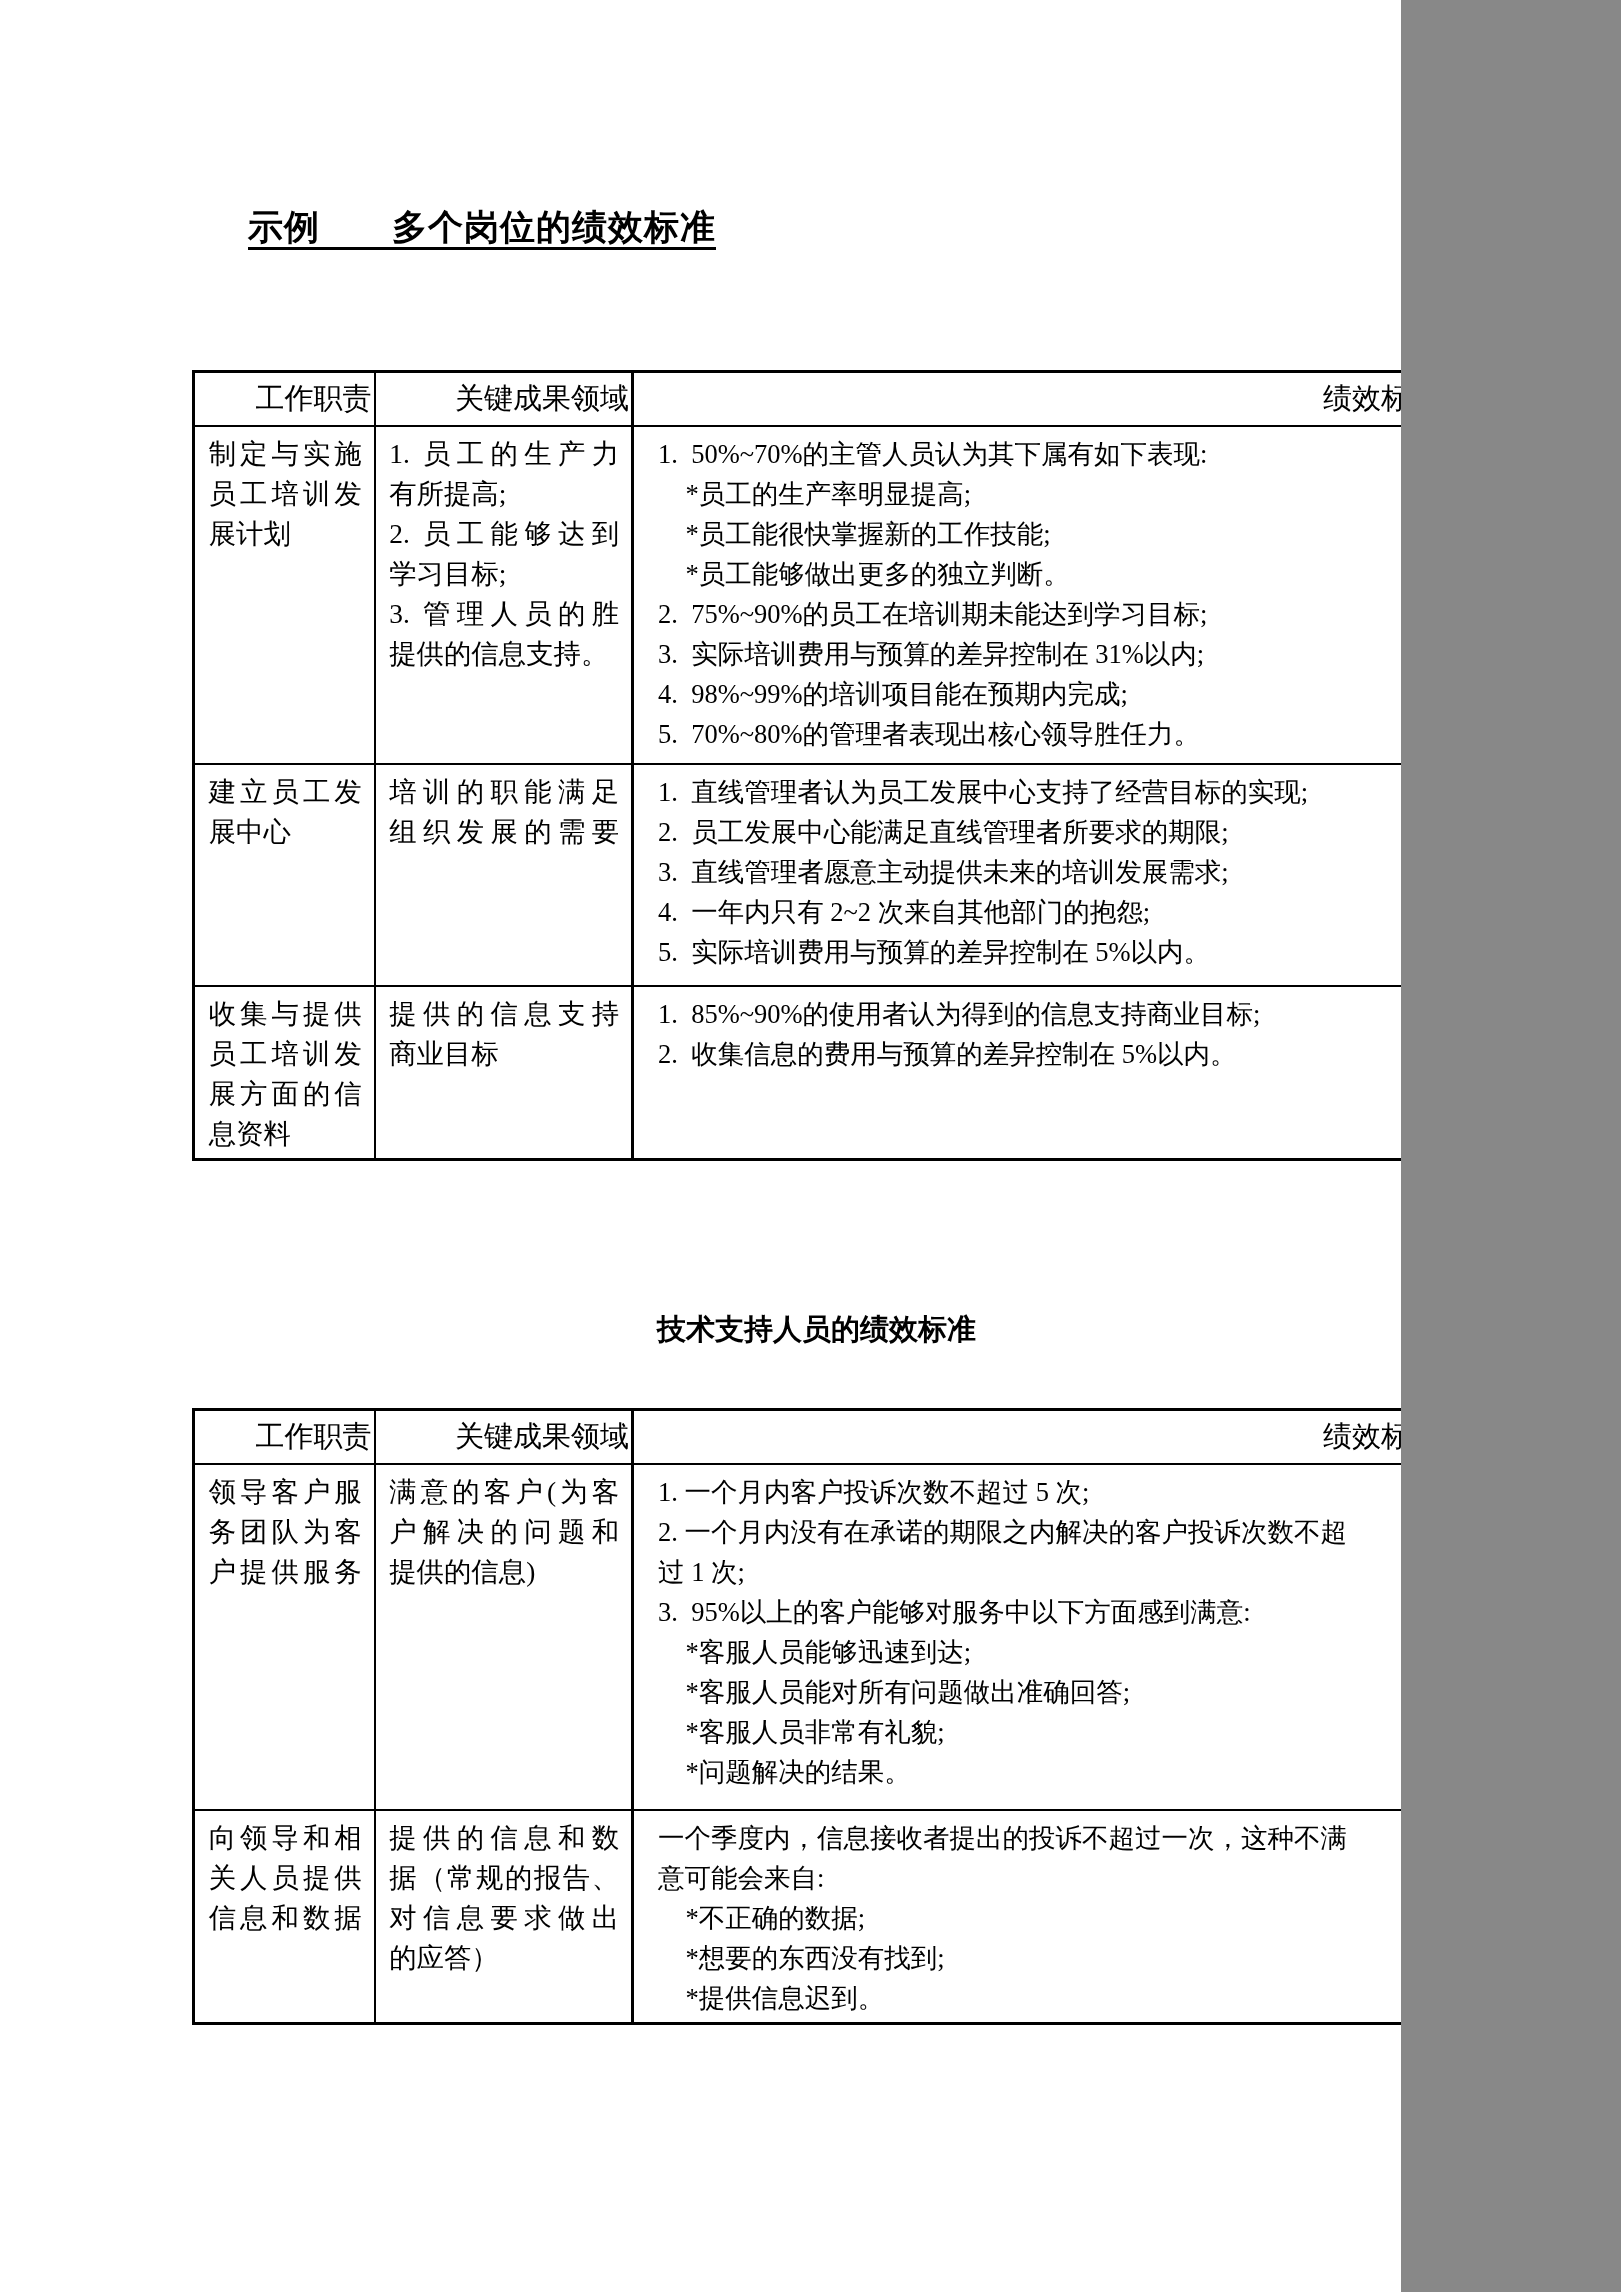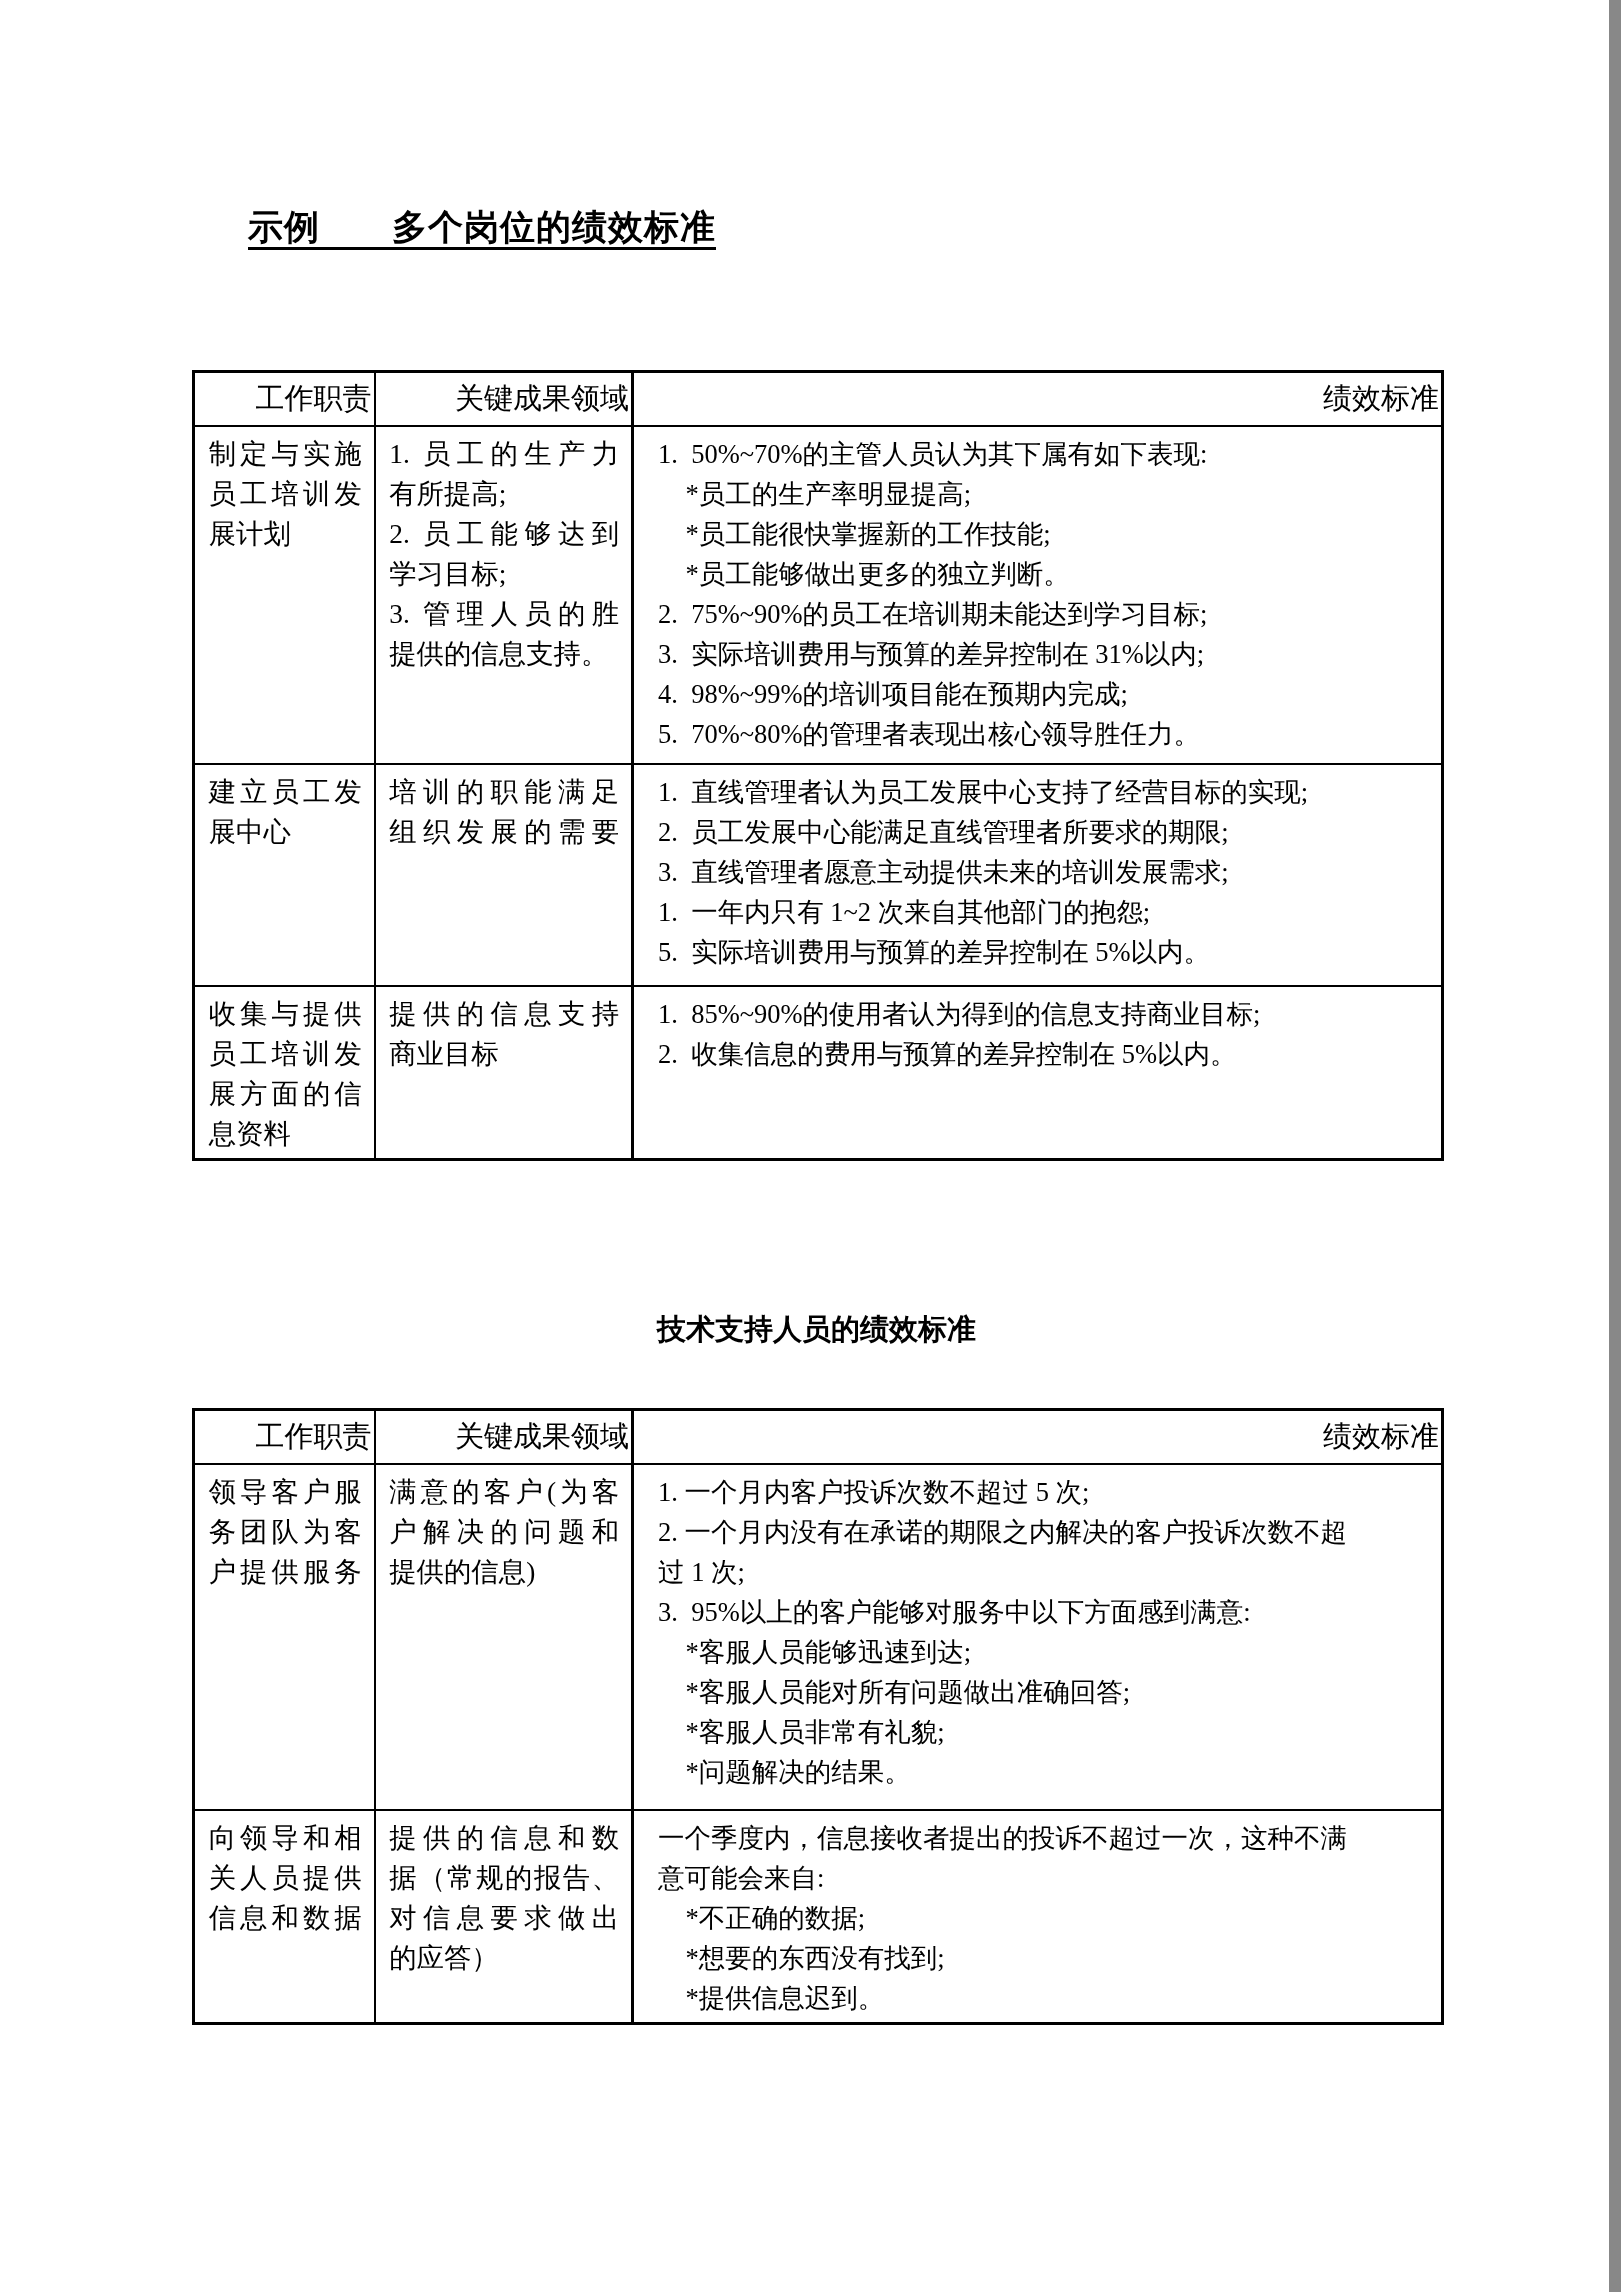--- a/index.html
+++ b/index.html
@@ -1,18 +1,18 @@
 <!DOCTYPE html>
 <html><head>
 <meta charset="utf-8">
 <style>
   html,body{margin:0;padding:0;background:#888;}
   #page{
     position:relative;
-    width:1609px;height:2293px;
+    width:1401px;height:2293px;
     background:#ffffff;
     font-family:"Liberation Serif", serif;
     color:#000;
     overflow:hidden;
   }
   .doc-title{
     position:absolute;
     left:248px;top:204px;
     font-family:"Liberation Sans", sans-serif;
     font-size:35px;
@@ -120,21 +120,21 @@
         <div class="ln">展中心</div>
       </td>
       <td class="c2">
         <div class="ln jl">培训的职能满足</div>
         <div class="ln jl">组织发展的需要</div>
       </td>
       <td class="c3">
         <div class="ln">1.  直线管理者认为员工发展中心支持了经营目标的实现;</div>
         <div class="ln">2.  员工发展中心能满足直线管理者所要求的期限;</div>
         <div class="ln">3.  直线管理者愿意主动提供未来的培训发展需求;</div>
-        <div class="ln">1.  一年内只有 1~2 次来自其他部门的抱怨;</div>
+        <div class="ln">4.  一年内只有 2~2 次来自其他部门的抱怨;</div>
         <div class="ln">5.  实际培训费用与预算的差异控制在 5%以内。</div>
       </td>
     </tr>
 
     <tr style="height:168px">
       <td class="c1">
         <div class="ln jl">收集与提供</div>
         <div class="ln jl">员工培训发</div>
         <div class="ln jl">展方面的信</div>
         <div class="ln">息资料</div>

